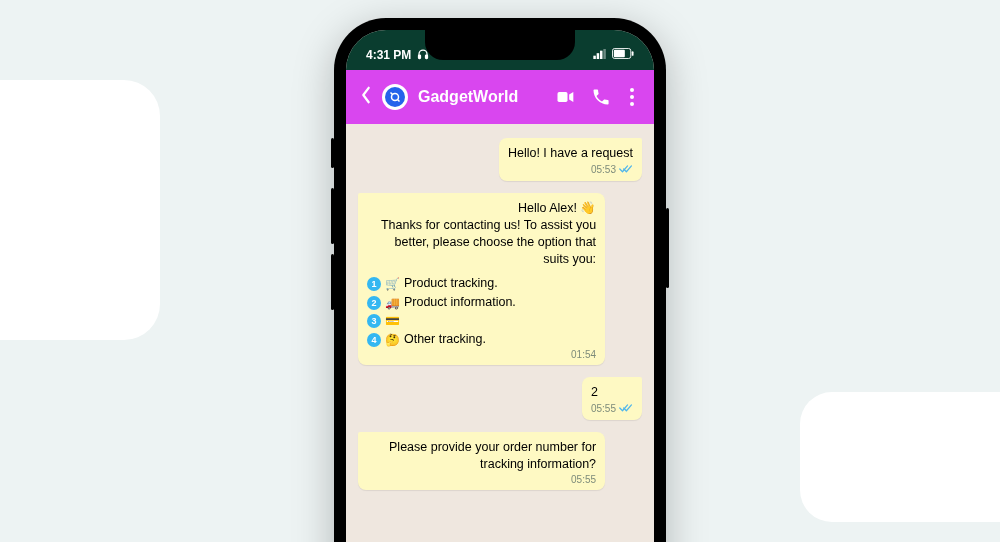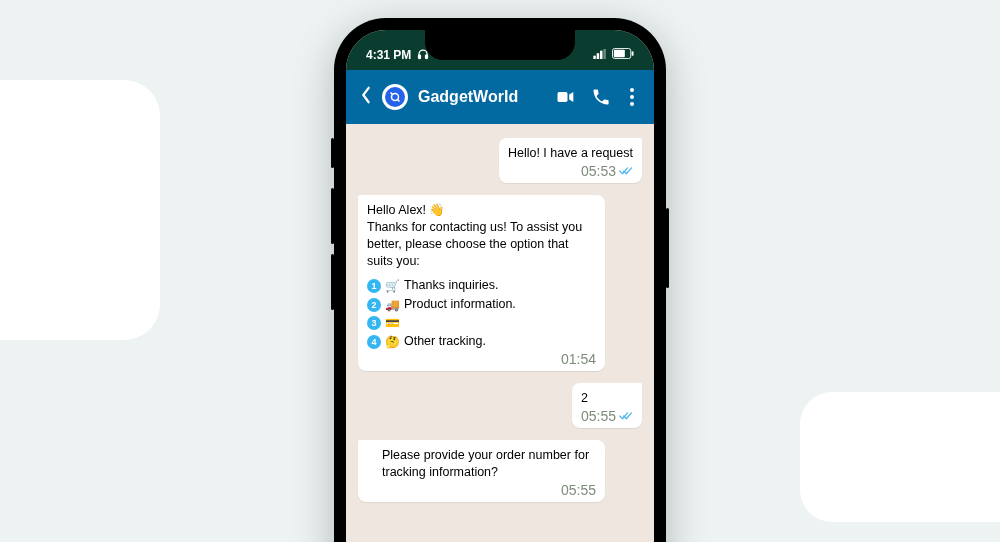--- a/index.html
+++ b/index.html
@@ -48,21 +48,21 @@
   
   .status-bar{
     height:40px;background:#0a3d2f;color:#fff;
     display:flex;align-items:center;justify-content:space-between;
     padding:10px 20px 0;font-size:12px;font-weight:600;
   }
   .status-left{display:flex;align-items:center;gap:6px;}
   .status-right{display:flex;align-items:center;gap:5px;}
   
   .chat-header{
-    height:54px;background:#0369a1;color:#fff;
+    height:54px;background:#d946ef;color:#fff;
     display:flex;align-items:center;padding:0 14px;gap:10px;
   }
   .back-chevron svg{width:12px;height:18px;}
   .avatar{
     width:26px;height:26px;border-radius:50%;background:#fff;
     display:flex;align-items:center;justify-content:center;flex:0 0 auto;
   }
   .avatar-inner{
     width:20px;height:20px;border-radius:50%;background:#2563eb;
     display:flex;align-items:center;justify-content:center;color:#fff;font-size:11px;font-weight:700;
@@ -78,26 +78,26 @@
     background:#efe7df;
     display:flex;flex-direction:column;gap:12px;
   }
   .msg-row{display:flex;width:100%;}
   .msg-row.out{justify-content:flex-end;}
   .msg-row.in{justify-content:flex-start;}
   .bubble{
     max-width:82%;padding:7px 9px 5px;border-radius:8px;font-size:12.5px;line-height:1.35;
     position:relative;box-shadow:0 1px 1px rgba(0,0,0,.08);
   }
-  .bubble.out{background:#ffffff;border-top-right-radius:2px;}
-  .bubble.in{background:#ffffff;border-top-left-radius:2px;}
+  .bubble.out{background:#fef9c3;border-top-right-radius:2px;}
+  .bubble.in{background:#fef9c3;border-top-left-radius:2px;text-align:right;}
   .msg-text{white-space:pre-wrap;word-wrap:break-word;}
   .meta{
     display:flex;justify-content:flex-end;align-items:center;gap:3px;
-    font-size:14px;color:#7d8b7a;margin-top:2px;line-height:1;
+    font-size:10px;color:#7d8b7a;margin-top:2px;line-height:1;
   }
   .ticks svg{width:14px;height:10px;}
   .bot-opts{margin-top:8px;}
   .bot-opt{display:flex;align-items:center;gap:4px;margin:2px 0;}
   .num-badge{
     display:inline-flex;width:14px;height:14px;border-radius:50%;
     background:#34b7f1;color:#fff;font-size:9px;font-weight:700;
     align-items:center;justify-content:center;flex:0 0 auto;
   }
   .opt-emoji{font-size:12px;}
@@ -198,21 +198,21 @@
       </div>
 
       <div class="msg-row in">
         <div class="bubble in" style="max-width:87%;">
           <span class="msg-text">Hello Alex! 👋
 Thanks for contacting us! To assist you better, please choose the option that suits you:</span>
           <div class="bot-opts">
             <div class="bot-opt">
               <span class="num-badge">1</span>
               <span class="opt-emoji">🛒</span>
-              <span>Thanks inquiries.</span>
+              <span>Product tracking.</span>
             </div>
             <div class="bot-opt">
               <span class="num-badge">2</span>
               <span class="opt-emoji">🚚</span>
               <span>Product information.</span>
             </div>
             <div class="bot-opt">
               <span class="num-badge">3</span>
               <span class="opt-emoji">💳</span>
             </div>

